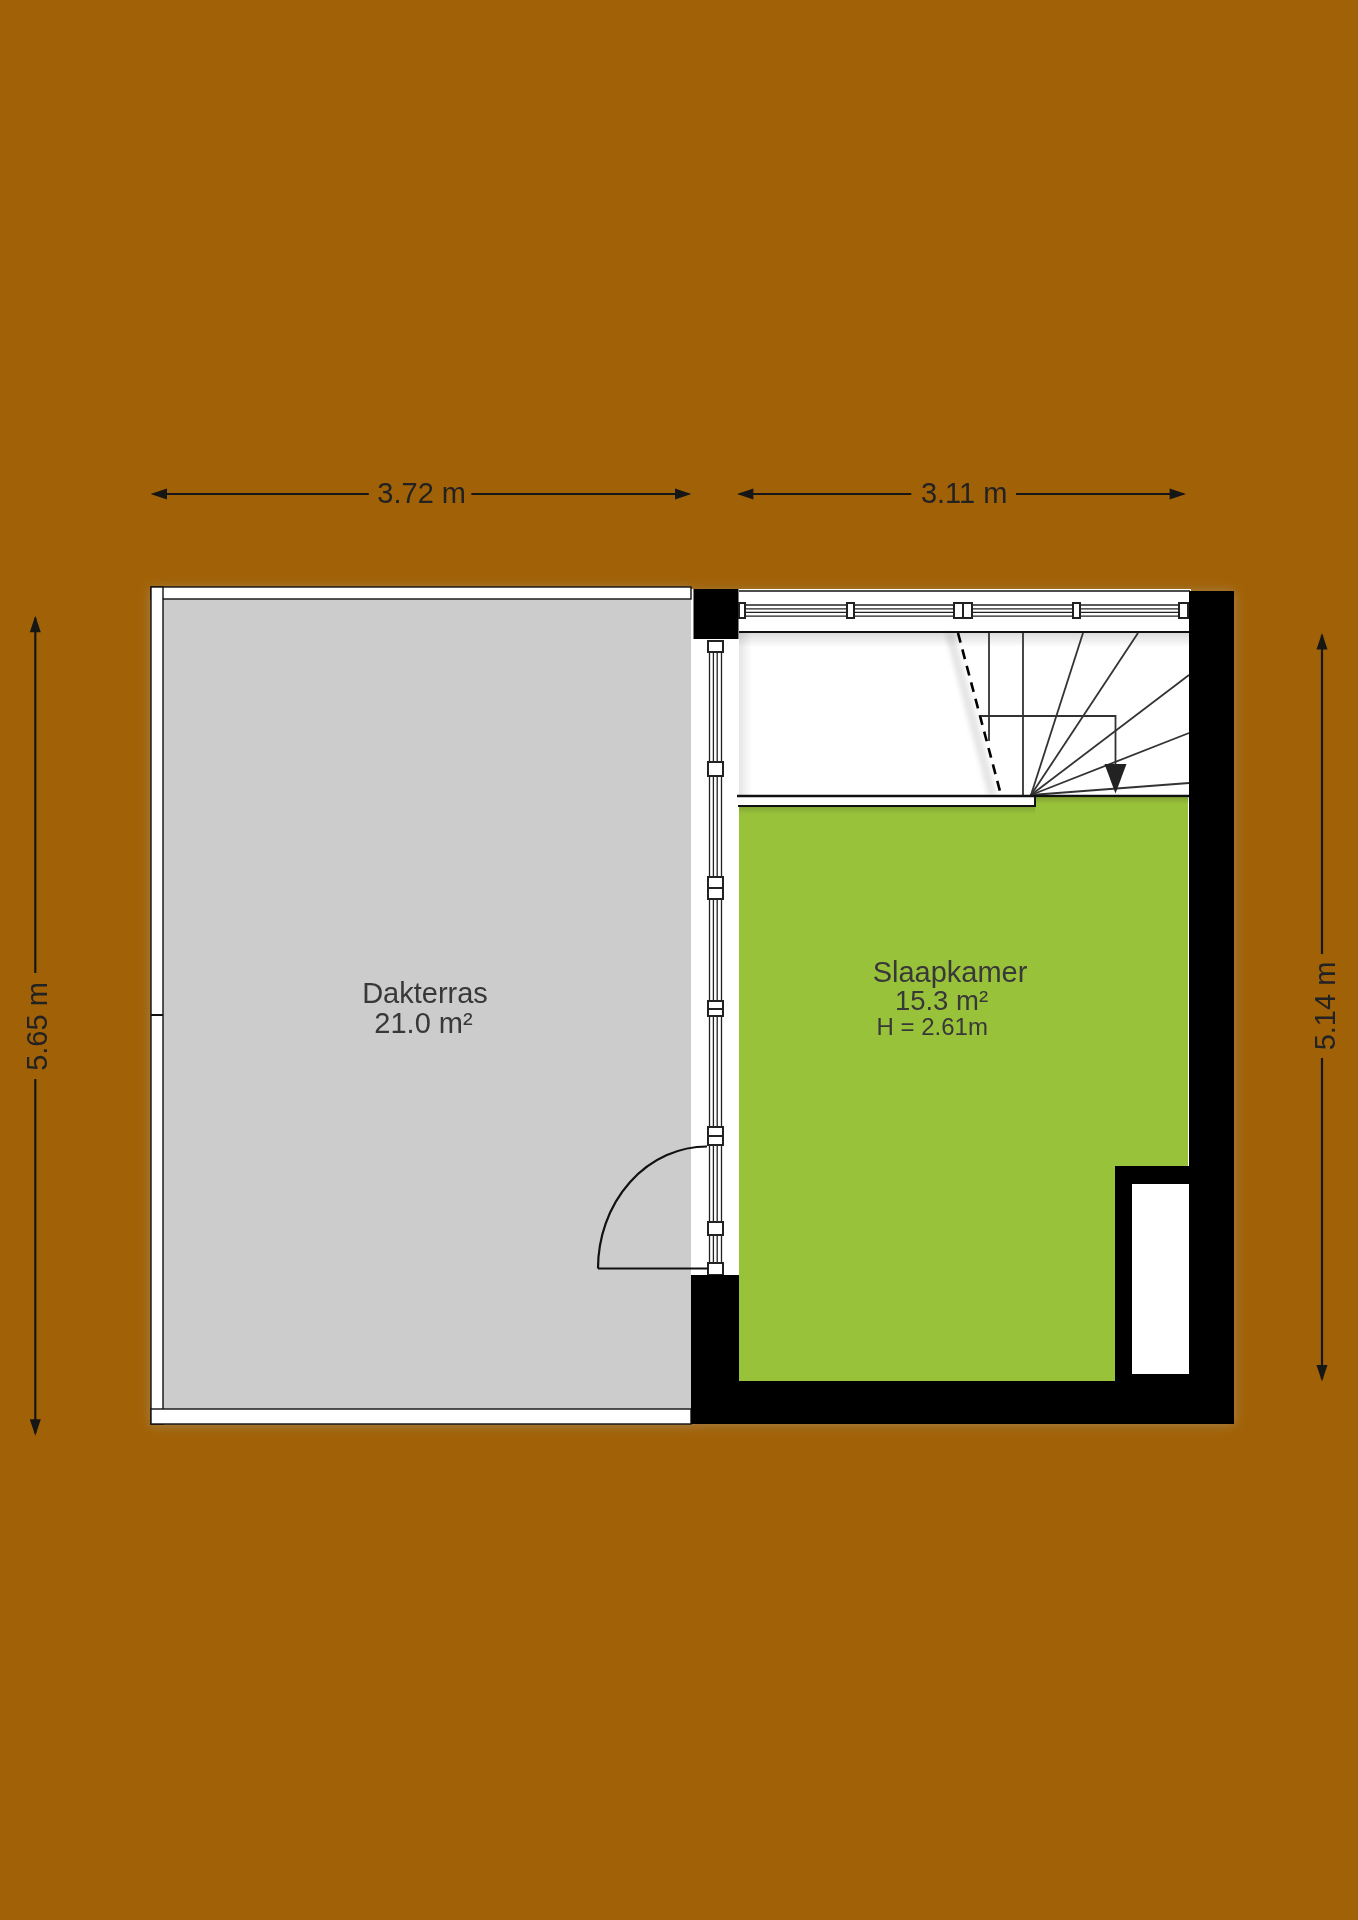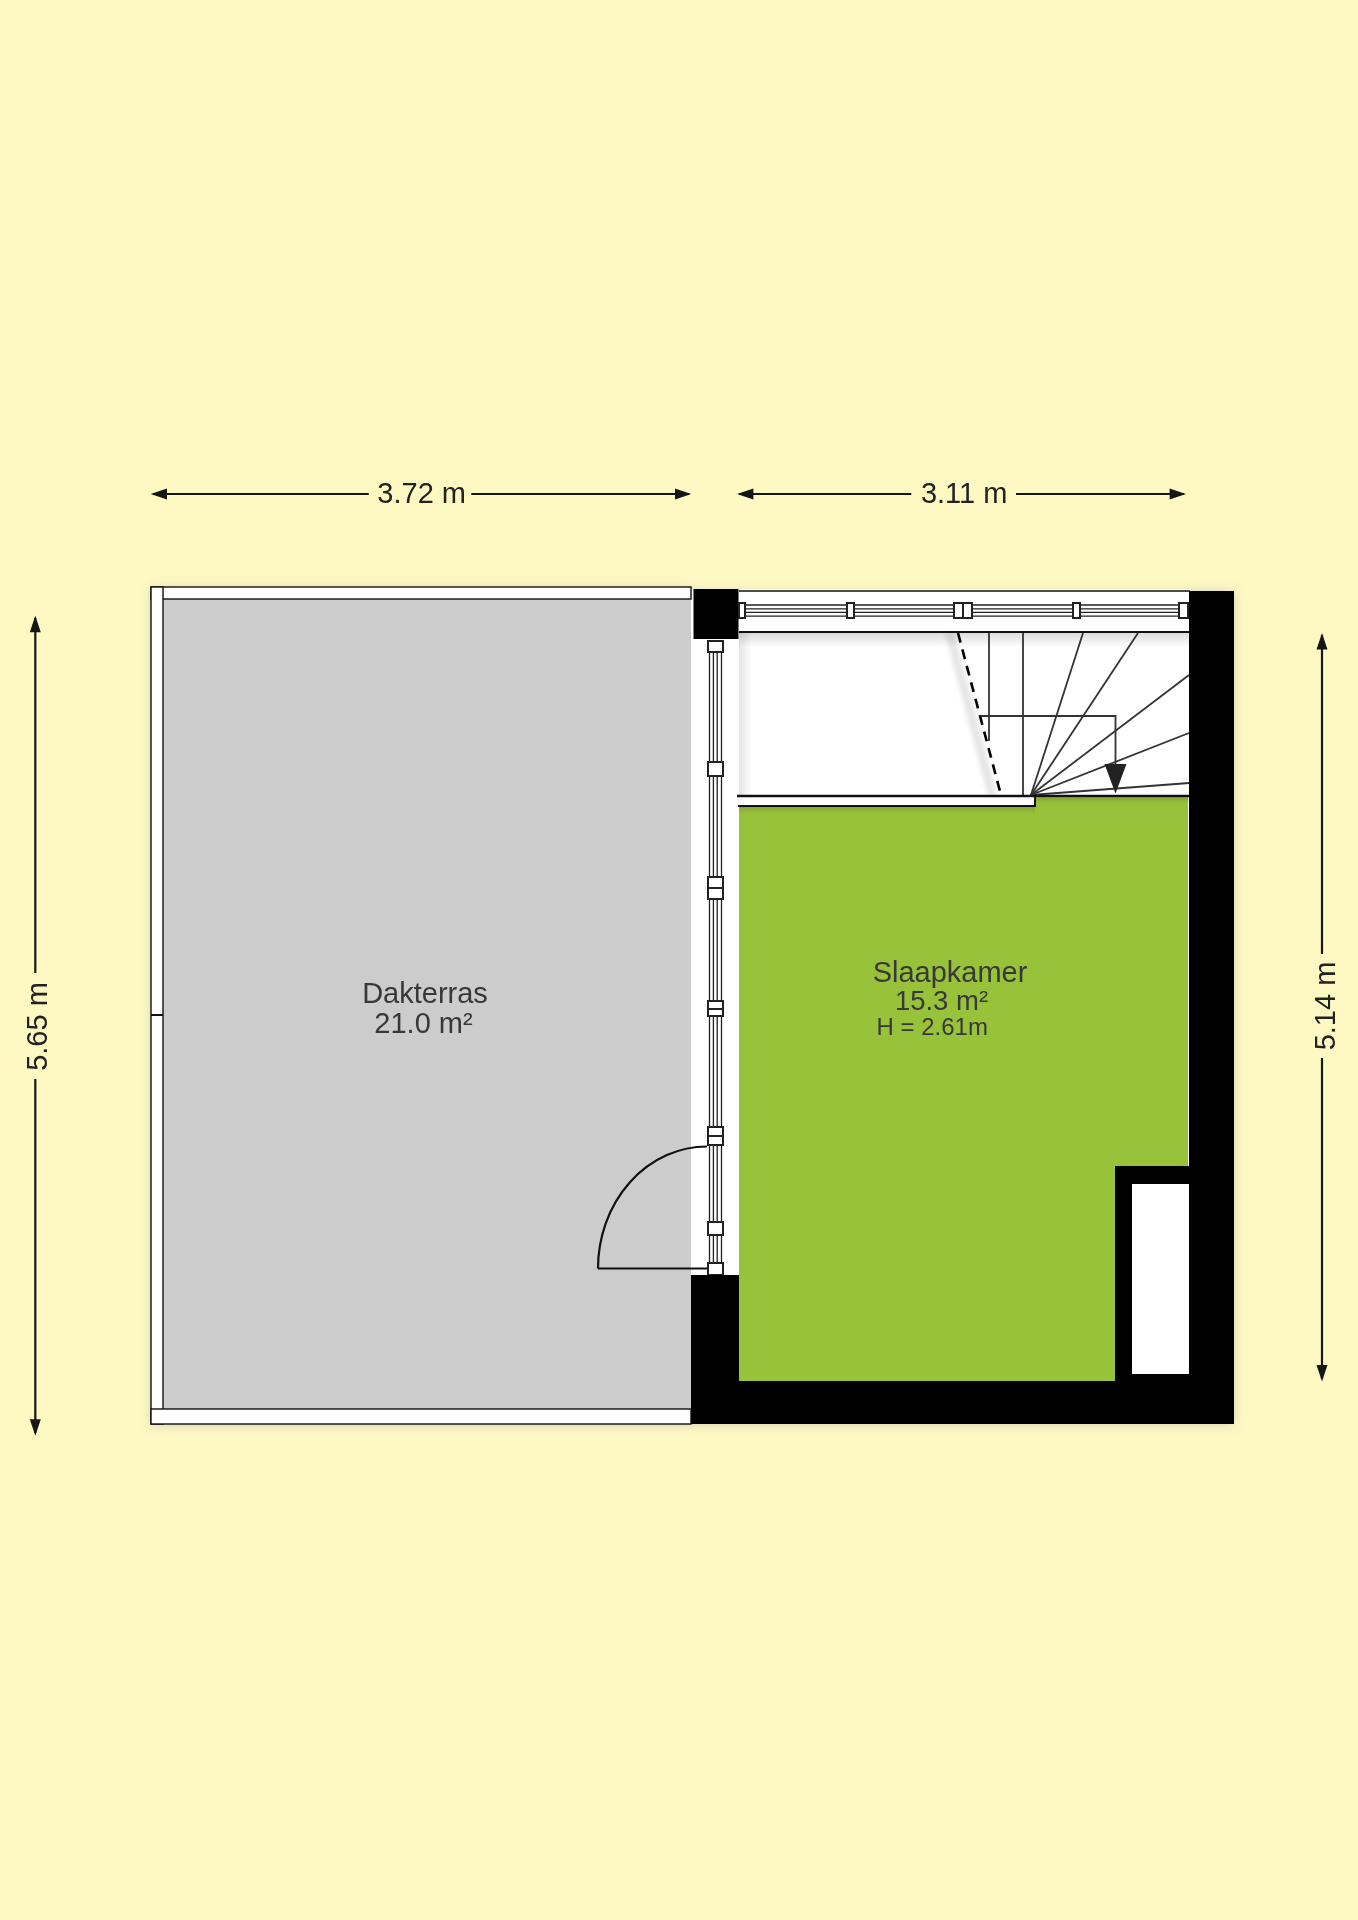--- a/index.html
+++ b/index.html
@@ -1,16 +1,16 @@
 <!DOCTYPE html>
 <html><head>
 <meta charset="utf-8">
 <style>
   html,body{margin:0;padding:0;background:#ffffff;}
-  .page{width:1358px;height:1920px;position:relative;overflow:hidden;background:#fef9c3;
+  .page{width:1358px;height:1920px;position:relative;overflow:hidden;background:#a16207;
         font-family:"Liberation Sans", sans-serif;}
   svg{position:absolute;left:0;top:0;}
   text{font-family:"Liberation Sans", sans-serif;}
 </style>
 </head>
 <body>
 <div class="page">
 <svg width="1358" height="1920" viewBox="0 0 1358 1920">
   <defs>
     <filter id="soft" x="-20%" y="-20%" width="140%" height="140%">

